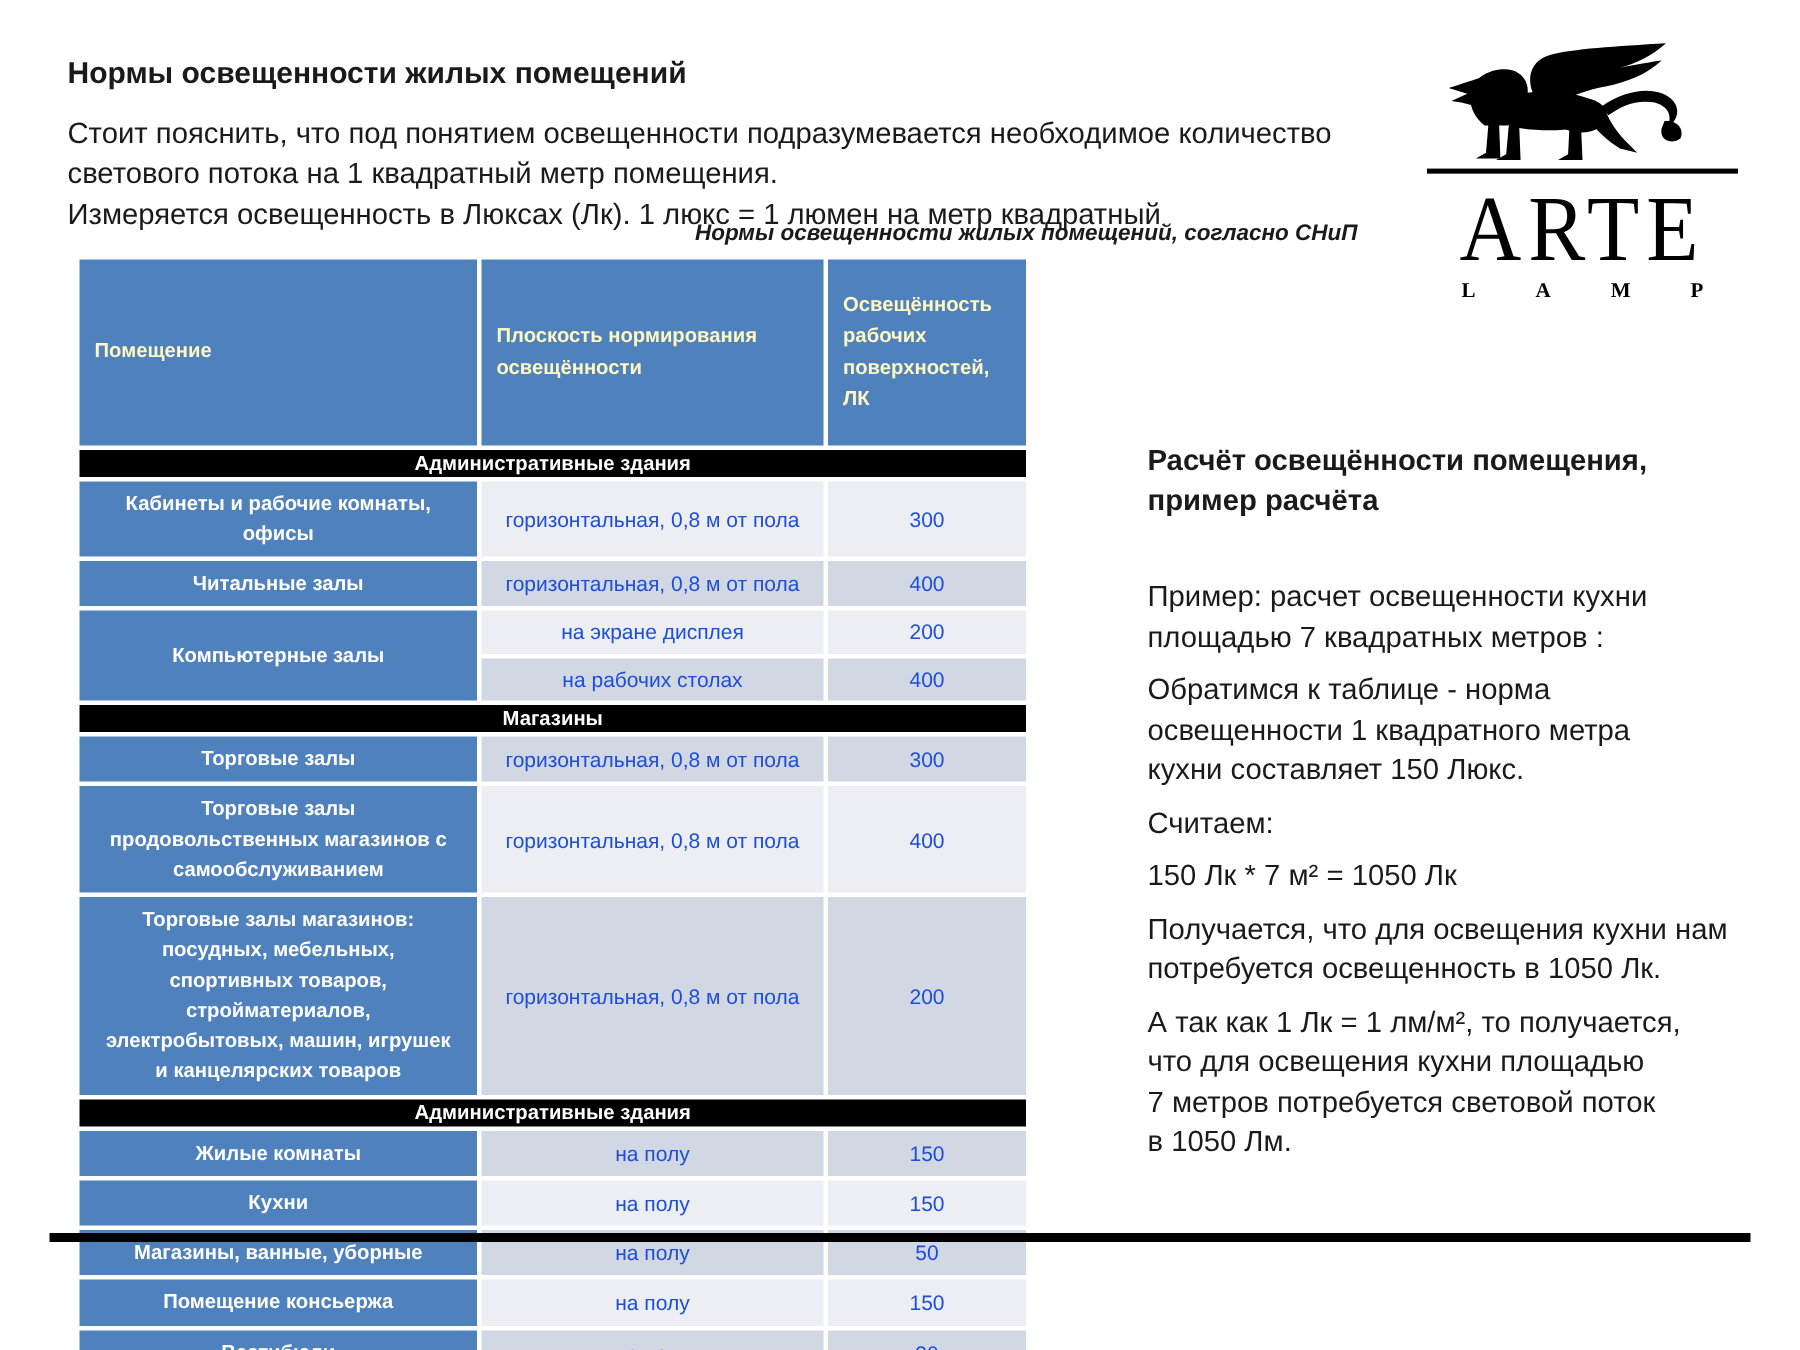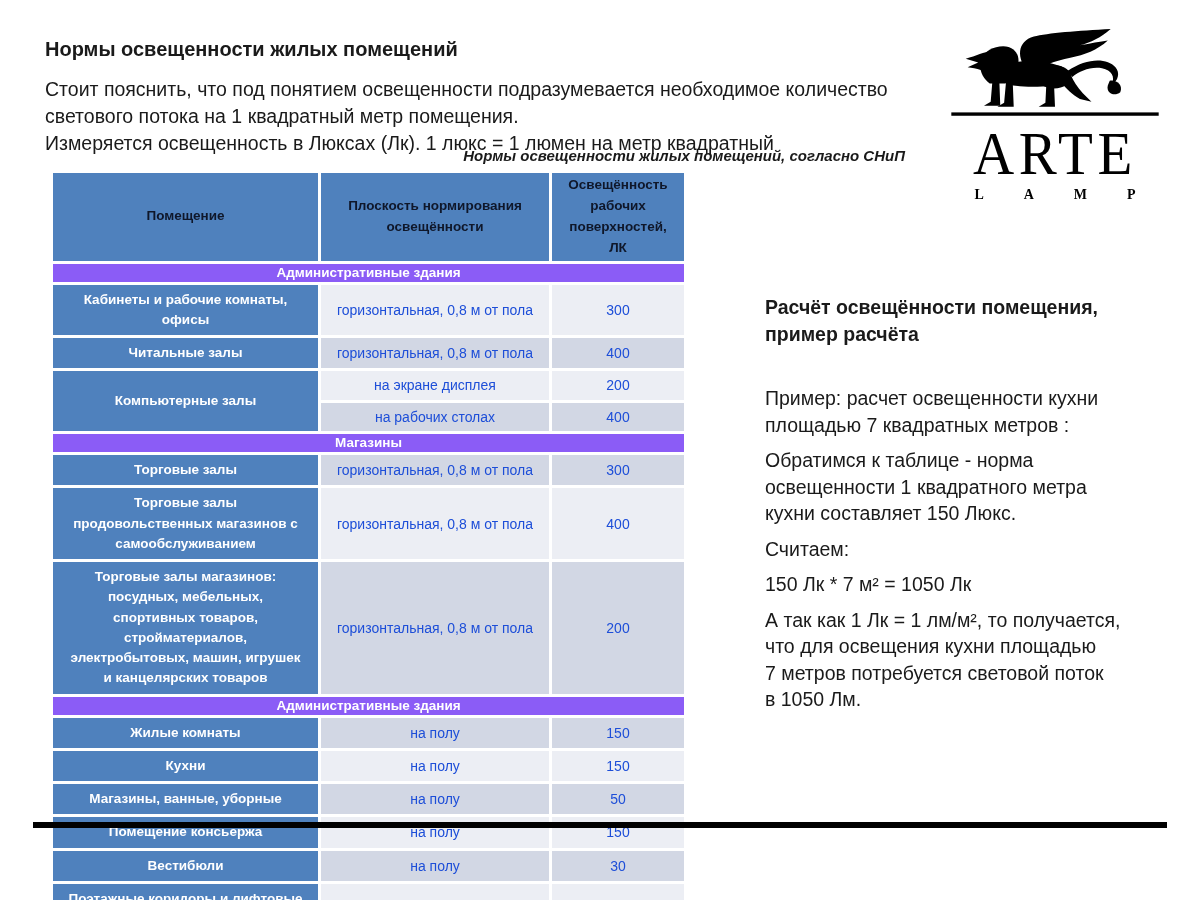--- a/index.html
+++ b/index.html
@@ -15,25 +15,25 @@
   .caption {
     position:absolute; left:405px; top:147px; width:500px; text-align:right;
     font-style:italic; font-weight:700; font-size:15px;
   }
   
   .lux-table {
     position:absolute; left:50px; top:170px;
     border-collapse:separate; border-spacing:3px; table-layout:fixed;
   }
   .lux-table th {
-    background:#4f81bd; color:#0f172a; font-weight:bold; font-size:13.5px;
-    text-align:center; vertical-align:middle; height:74px; padding:2px 10px; line-height:1.55;
+    background:#4f81bd; color:#fef9c3; font-weight:bold; font-size:13.5px;
+    text-align:left; vertical-align:middle; height:74px; padding:20px 10px; line-height:1.55;
   }
   .section-cell {
-    background:#8b5cf6; color:#fff; font-weight:bold; font-size:13.5px;
+    background:#000000; color:#fff; font-weight:bold; font-size:13.5px;
     text-align:center; vertical-align:middle; height:18px; padding:0 4px; line-height:18px;
   }
   .room-cell {
     background:#4f81bd; color:#fff; font-weight:bold; font-size:13.5px;
     text-align:center; vertical-align:middle; padding:5px 12px; line-height:1.5;margin-left:36px;
   }
   .room-cell.x-tall { height:112px; }
   .plane-cell, .lux-cell {
     font-size:14px; color:#1d4ed8; text-align:center; vertical-align:middle;
     padding:4px 8px; line-height:1.45;
@@ -164,20 +164,22 @@
   <div class="aside">
     <h2>Расчёт освещённости помещения,
 пример расчёта</h2>
     <p>Пример: расчет освещенности кухни
 площадью 7 квадратных метров :</p>
     <p>Обратимся к таблице - норма
 освещенности 1 квадратного метра
 кухни составляет 150 Люкс.</p>
     <p>Считаем:</p>
     <p>150 Лк * 7 м² = 1050 Лк</p>
+    <p>Получается, что для освещения кухни нам
+потребуется освещенность в 1050 Лк.</p>
     <p>А так как 1 Лк = 1 лм/м², то получается,
 что для освещения кухни площадью
 7 метров потребуется световой поток
 в 1050 Лм.</p>
   </div>
 
   <div class="logo">
     <span>
       <svg width="220" height="96" viewBox="0 0 220 100" xmlns="http://www.w3.org/2000/svg">
         <g fill="#000000">

